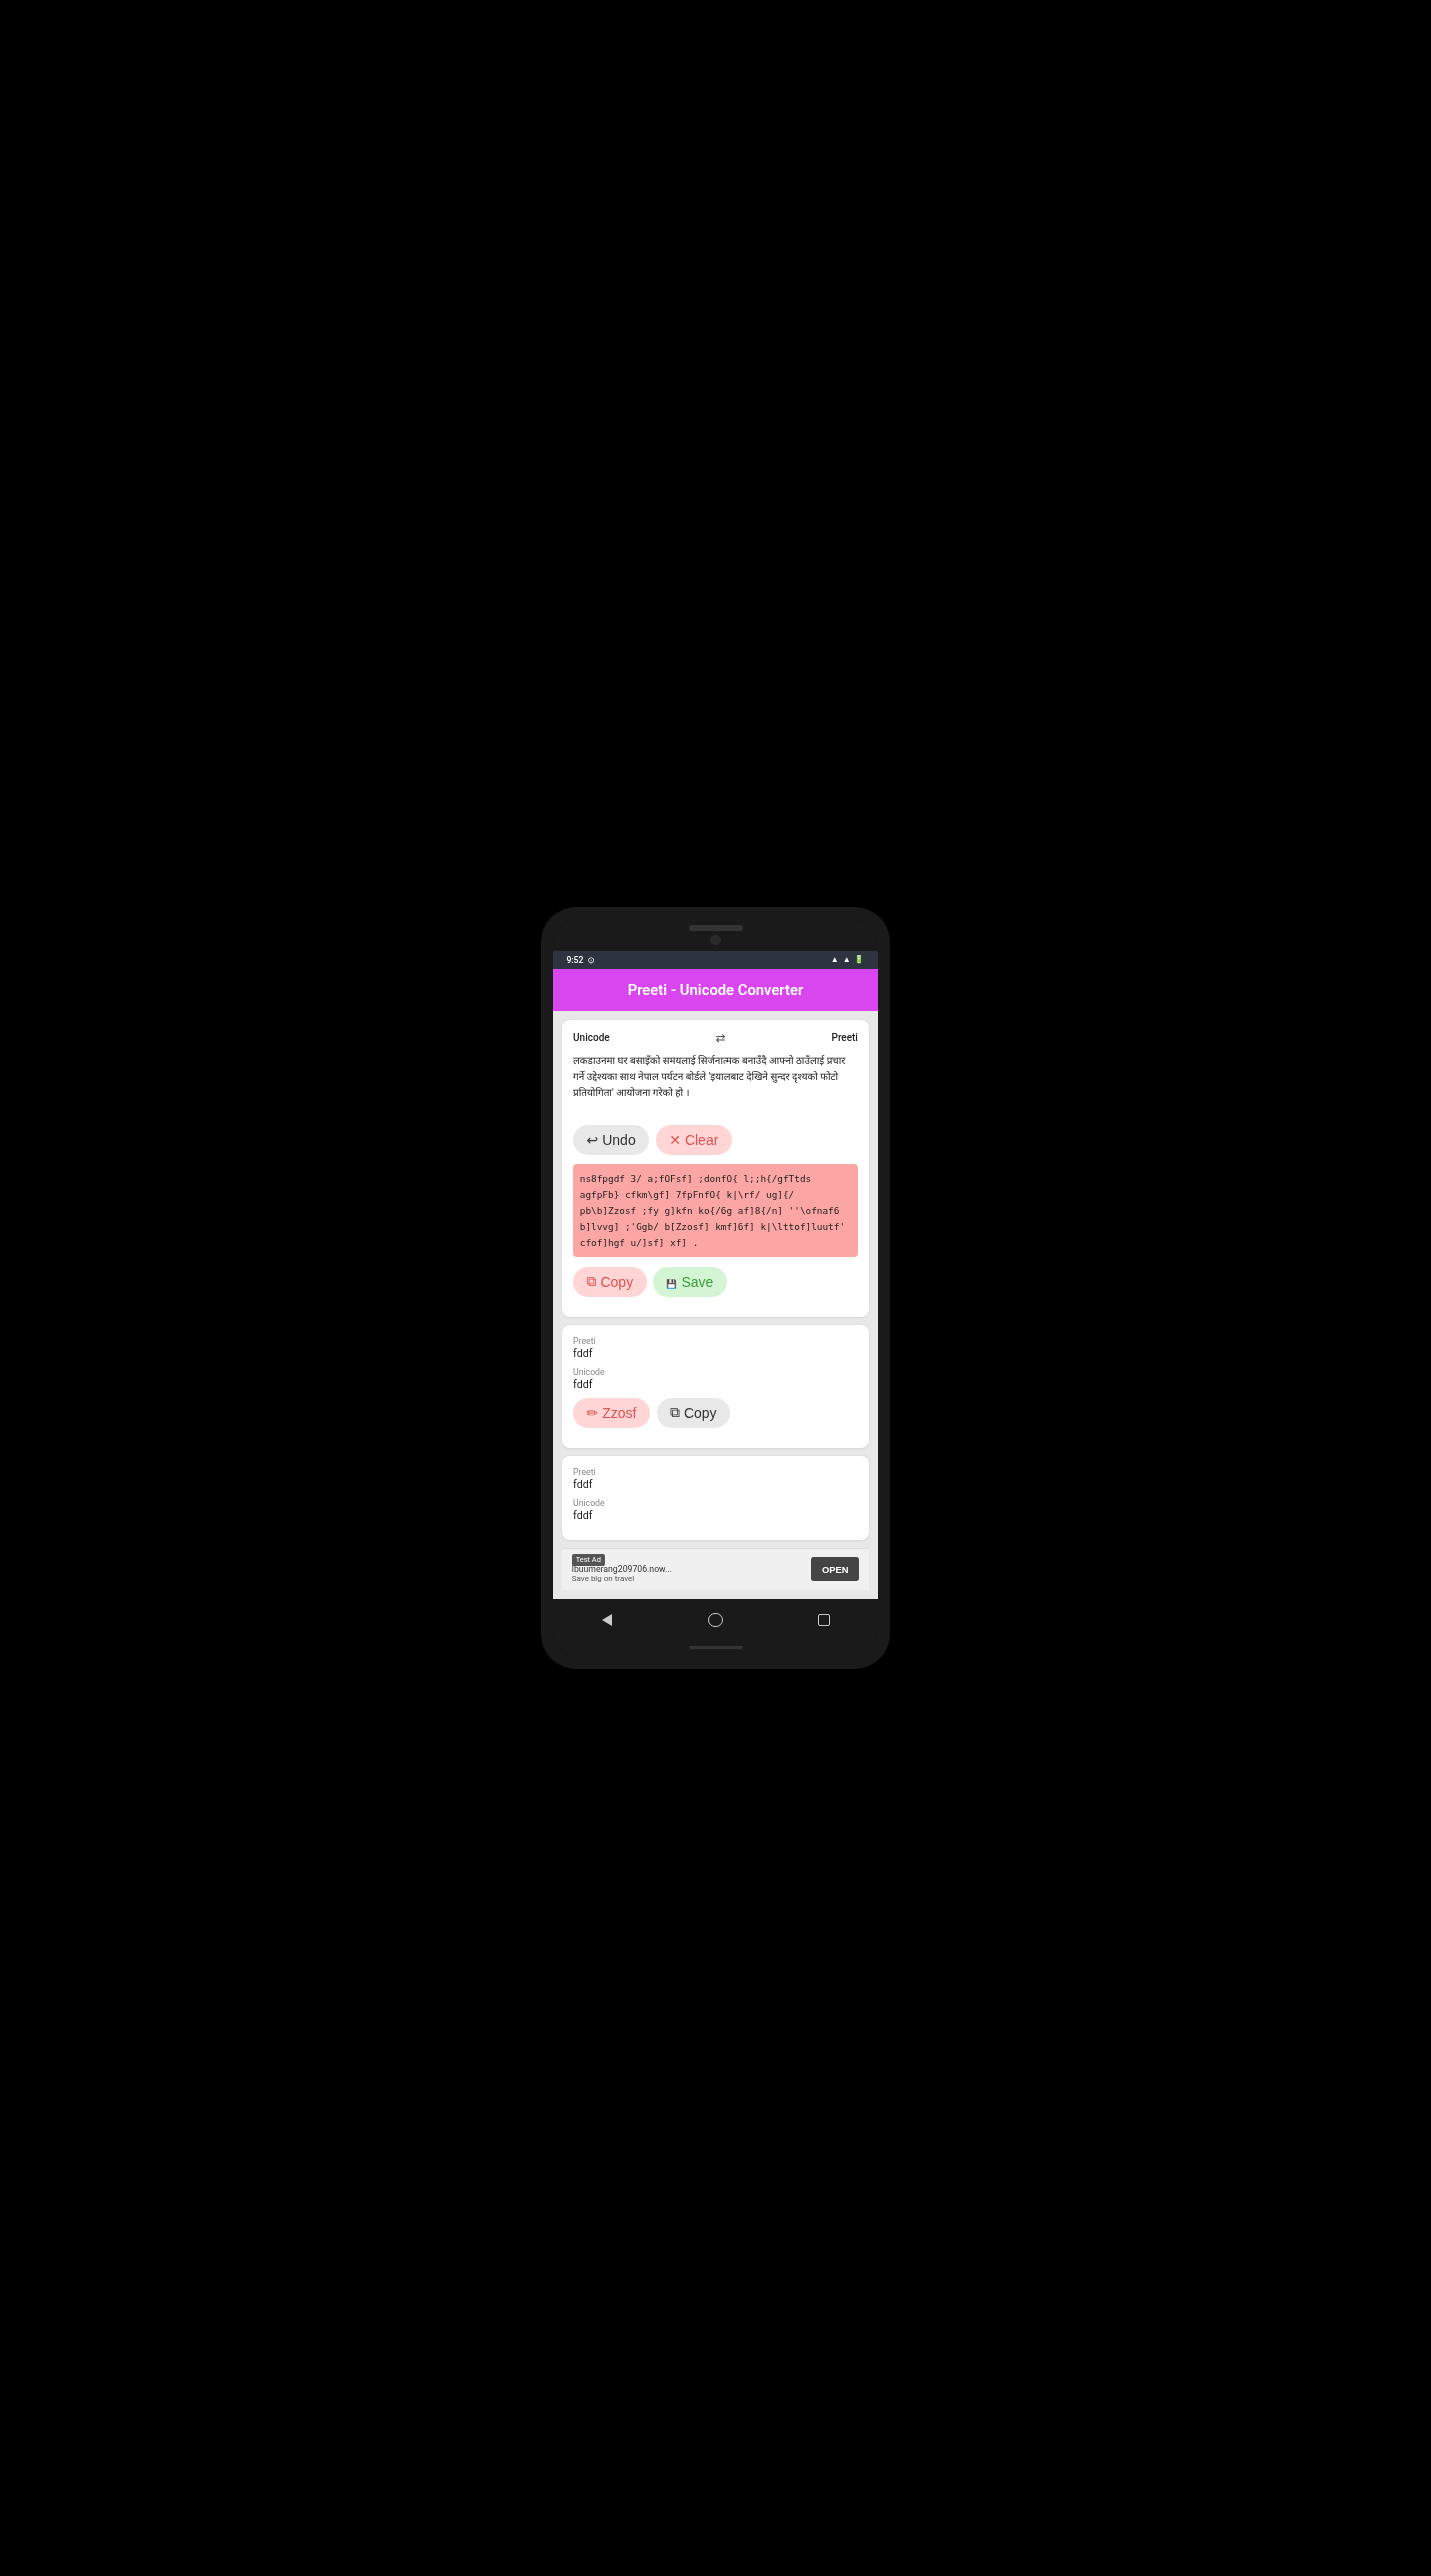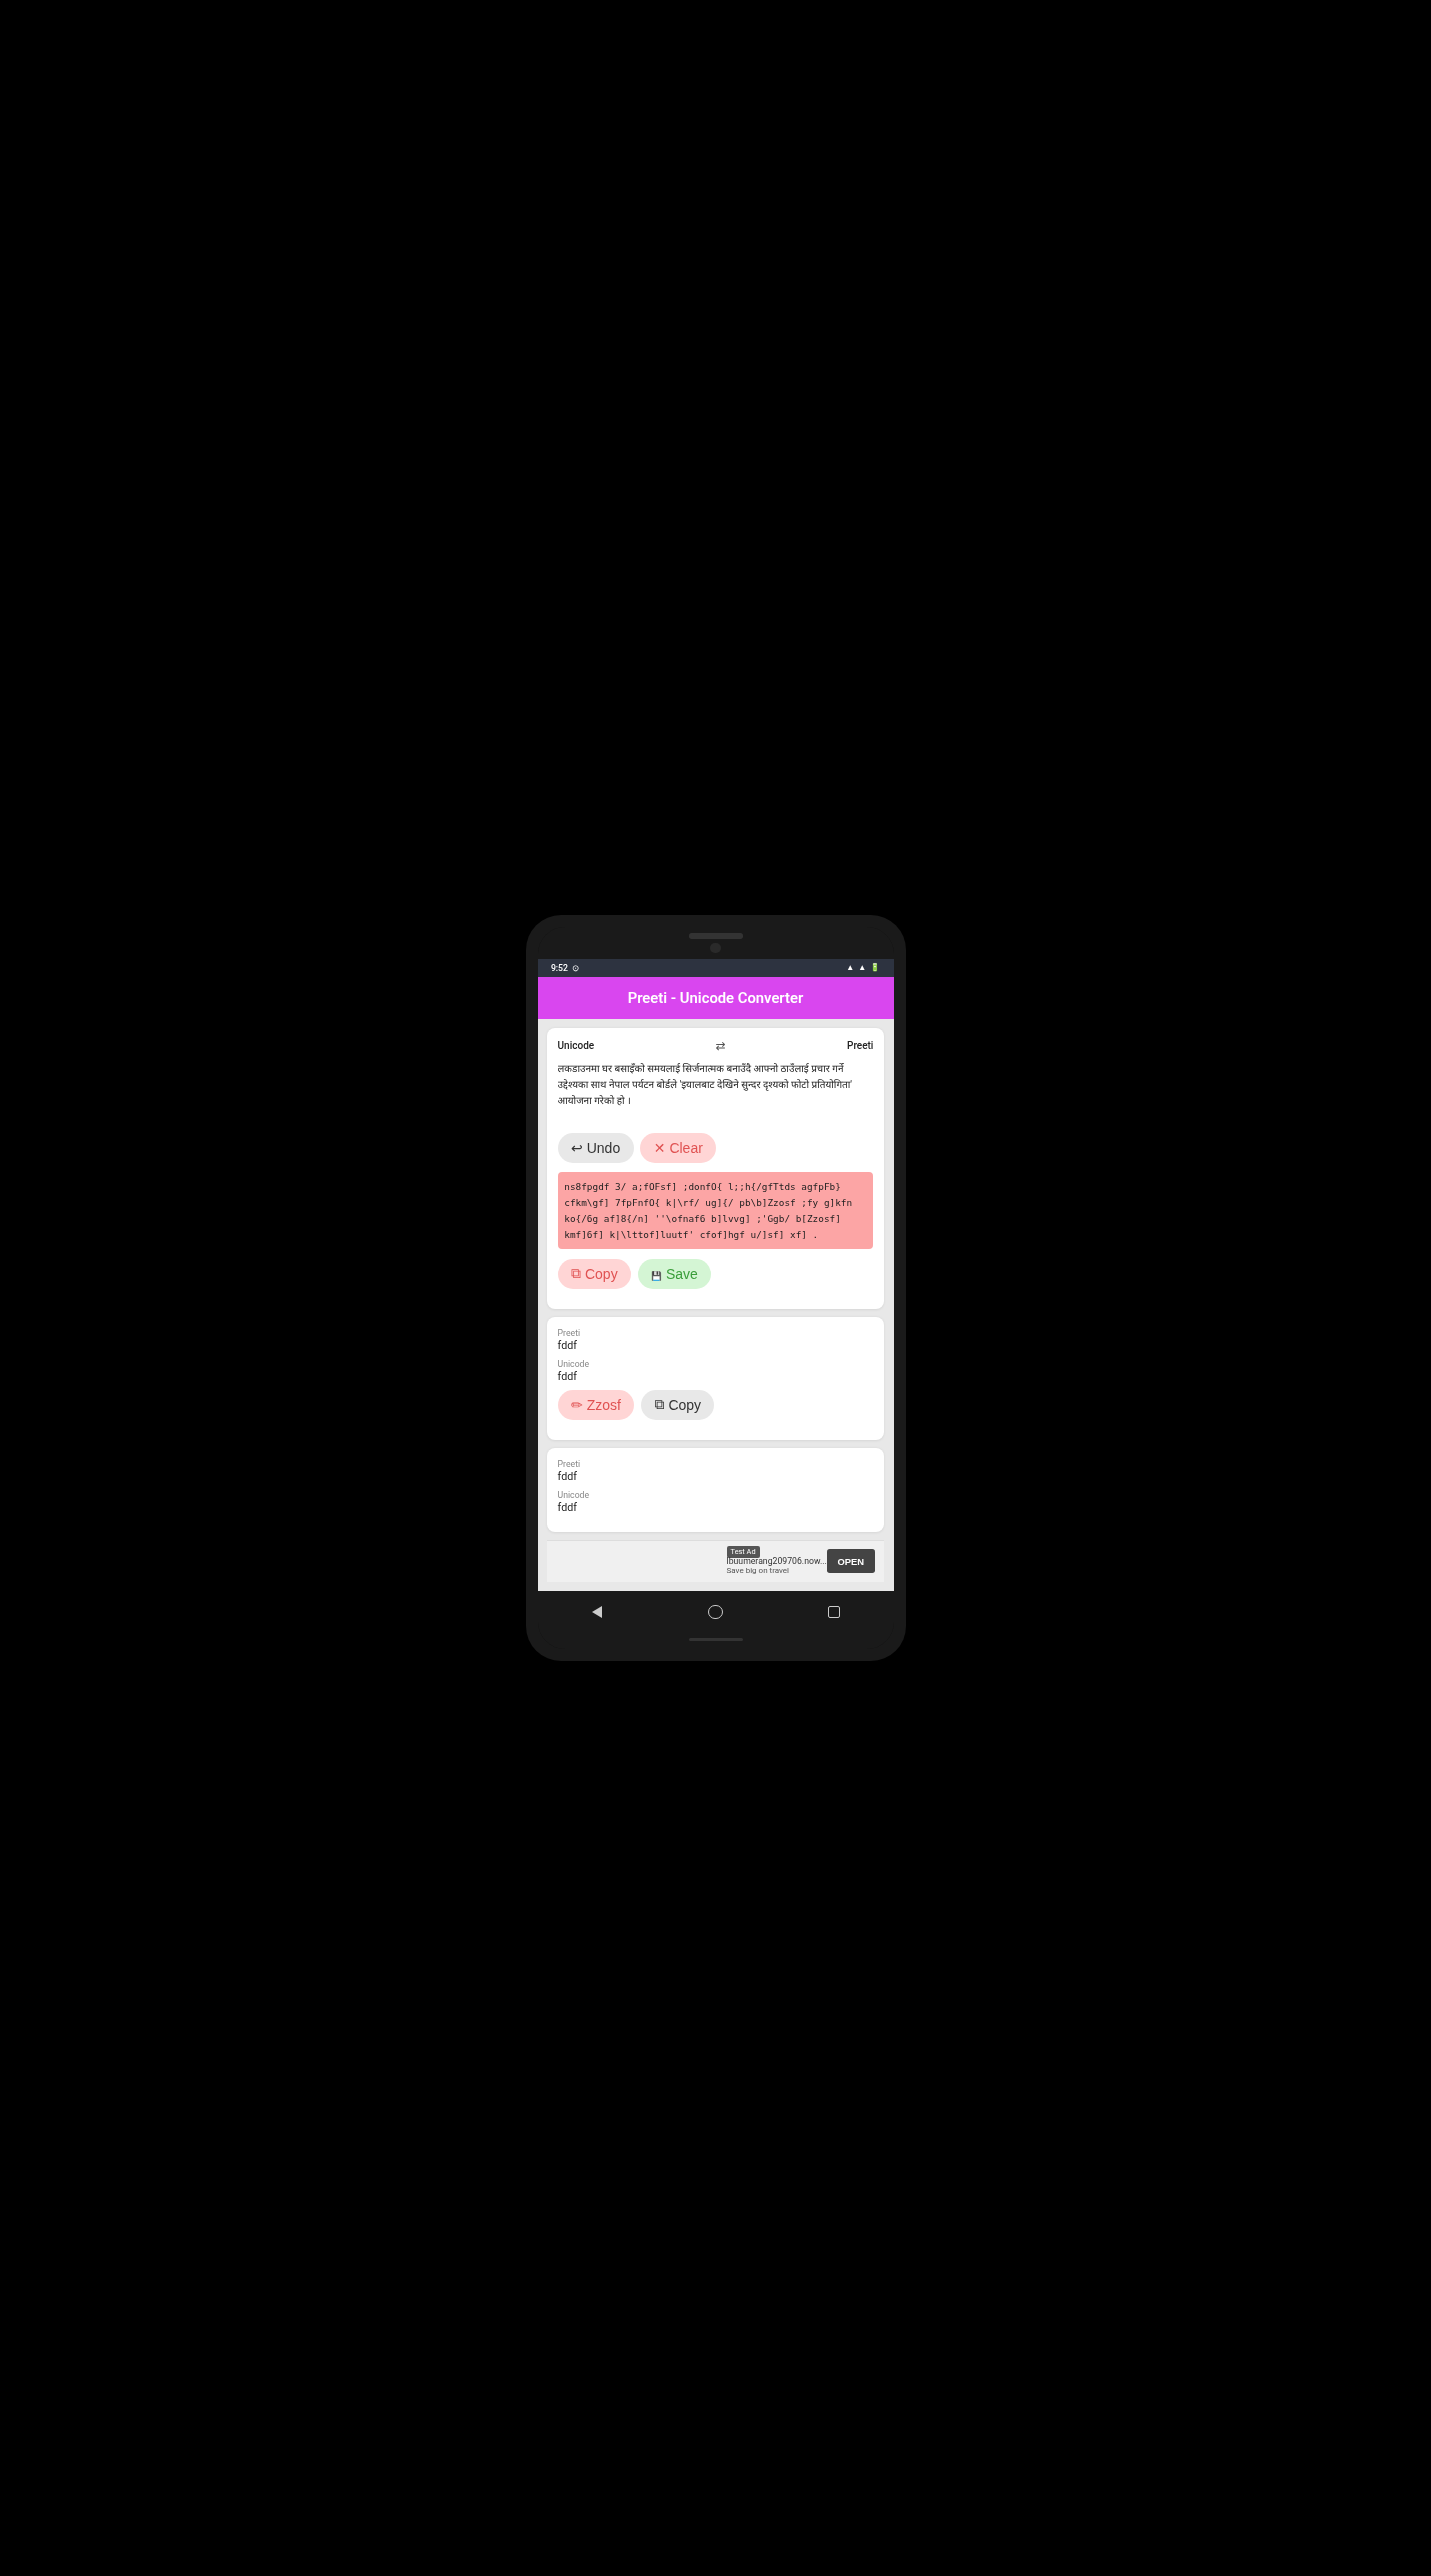--- a/index.html
+++ b/index.html
@@ -7,21 +7,21 @@
     body {
       background: #000;
       display: flex;
       justify-content: center;
       align-items: center;
       min-height: 100vh;
       font-family: 'Roboto', Arial, sans-serif;
     }
 
     .phone-outer {
-      width: 380px;
+      width: 349px;
       background: #1a1a1a;
       border-radius: 35px;
       padding: 12px;
       box-shadow: 0 0 40px rgba(0,0,0,0.8);
     }
 
     .phone-inner {
       background: #111;
       border-radius: 27px;
       overflow: hidden;
@@ -210,21 +210,21 @@
       background: #e8e8e8;
       color: #333;
     }
 
     .ad-bar {
       background: #f0f0f0;
       border-top: 0.7px solid #ddd;
       padding: 6.7px 9.4px;
       display: flex;
       align-items: center;
-      justify-content: flex-end;
+      justify-content: space-between;
       font-size: 8px;
     }
 
     .ad-left {
       display: flex;
       align-items: flex-start;
       gap: 5.4px;
     }
 
     .ad-tag {

